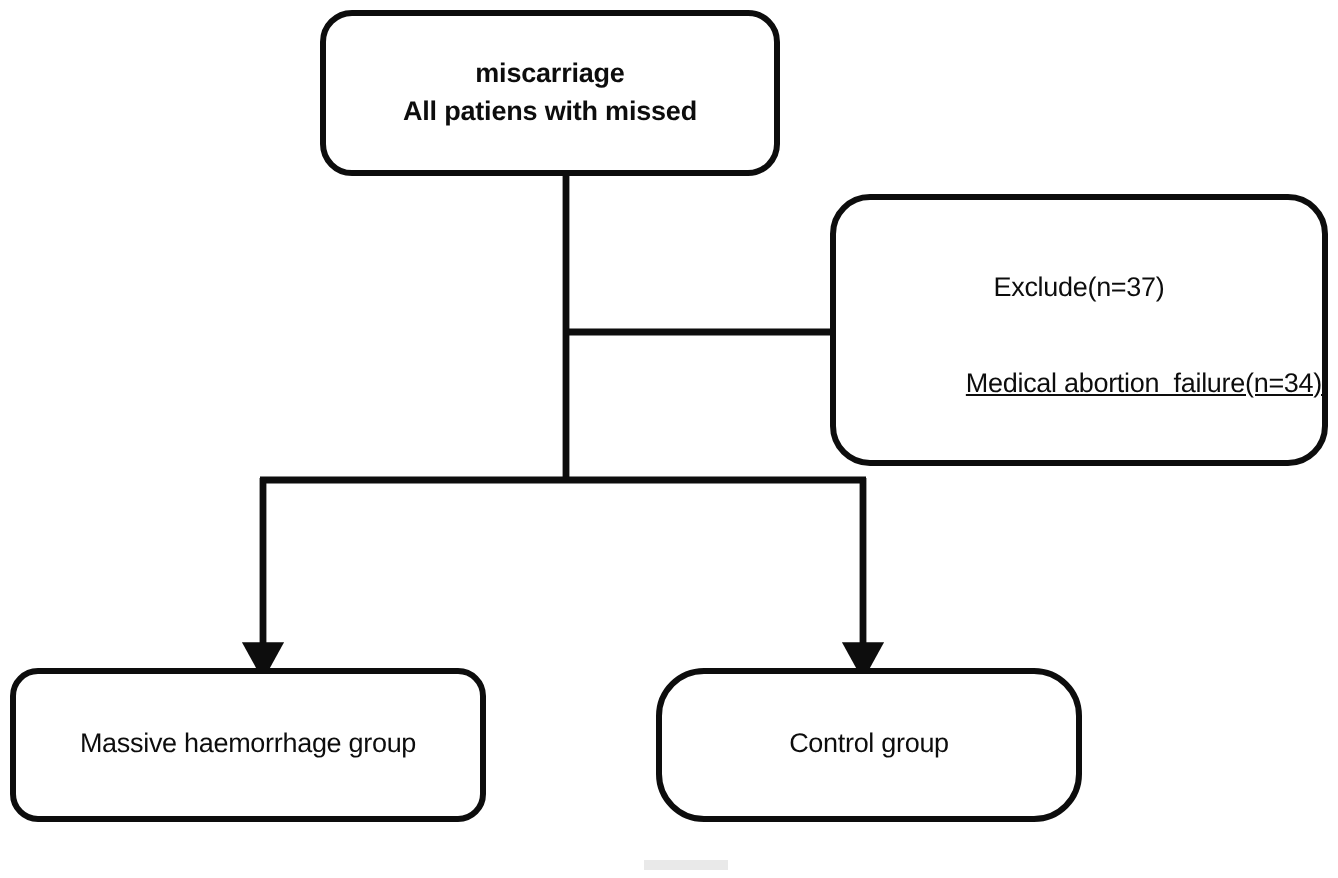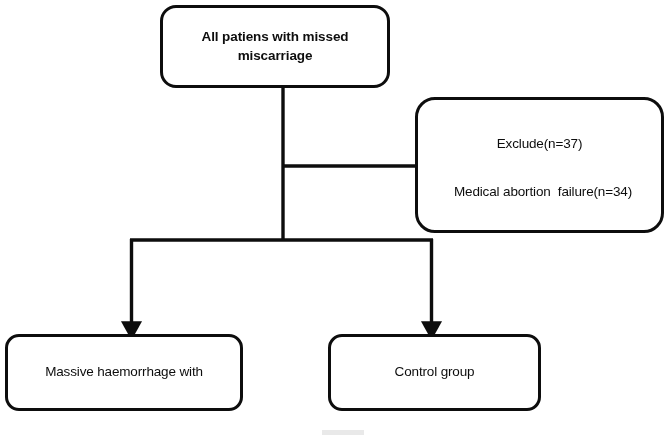--- a/index.html
+++ b/index.html
@@ -68,39 +68,40 @@
     padding: 6px 0 0 0;
   }
   #node-exclusions .node-line {
     font-size: 13.5px;
     letter-spacing: -0.15px;
   }
   #node-exclusions .line-center {
     text-align: center;
   }
   #node-exclusions .line-left {
-    text-align: center;
+    text-align: right;
     padding-left: 7px;
+    text-decoration: underline;
   }
 
   
   #node-massive-haemorrhage {
     left: 5px;
     top: 334px;
     width: 238px;
     height: 77px;
     border-radius: 14px;
     justify-content: space-evenly;
   }
   #node-control-group {
     left: 328px;
     top: 334px;
     width: 213px;
     height: 77px;
-    border-radius: 14px;
+    border-radius: 24px;
     justify-content: space-evenly;
   }
   #node-massive-haemorrhage .node-line,
   #node-control-group .node-line {
     font-size: 13.5px;
     letter-spacing: -0.15px;
   }
 
   
   #page-artifact {
@@ -130,31 +131,31 @@
     <line x1="283" y1="166" x2="416" y2="166" stroke="#0d0d0d" stroke-width="3.4"></line>
 
     <line x1="130" y1="240" x2="433" y2="240" stroke="#0d0d0d" stroke-width="3.4"></line>
 
     <line x1="131.5" y1="239" x2="131.5" y2="330" stroke="#0d0d0d" stroke-width="3.4" marker-end="url(#arrowhead)"></line>
 
     <line x1="431.5" y1="239" x2="431.5" y2="330" stroke="#0d0d0d" stroke-width="3.4" marker-end="url(#arrowhead)"></line>
   </svg>
 
   <div class="node" id="node-all-patients">
+    <div class="node-line">miscarriage</div>
     <div class="node-line">All patiens with missed</div>
-    <div class="node-line">miscarriage</div>
   </div>
 
   <div class="node" id="node-exclusions">
     <div class="node-line line-center">Exclude(n=37)</div>
     <div class="node-line line-left">Medical abortion  failure(n=34)</div>
   </div>
 
   <div class="node" id="node-massive-haemorrhage">
-    <div class="node-line">Massive haemorrhage with</div>
+    <div class="node-line">Massive haemorrhage group</div>
   </div>
 
   <div class="node" id="node-control-group">
     <div class="node-line">Control group</div>
   </div>
 
   <div id="page-artifact"></div>
 
 </div>
 

